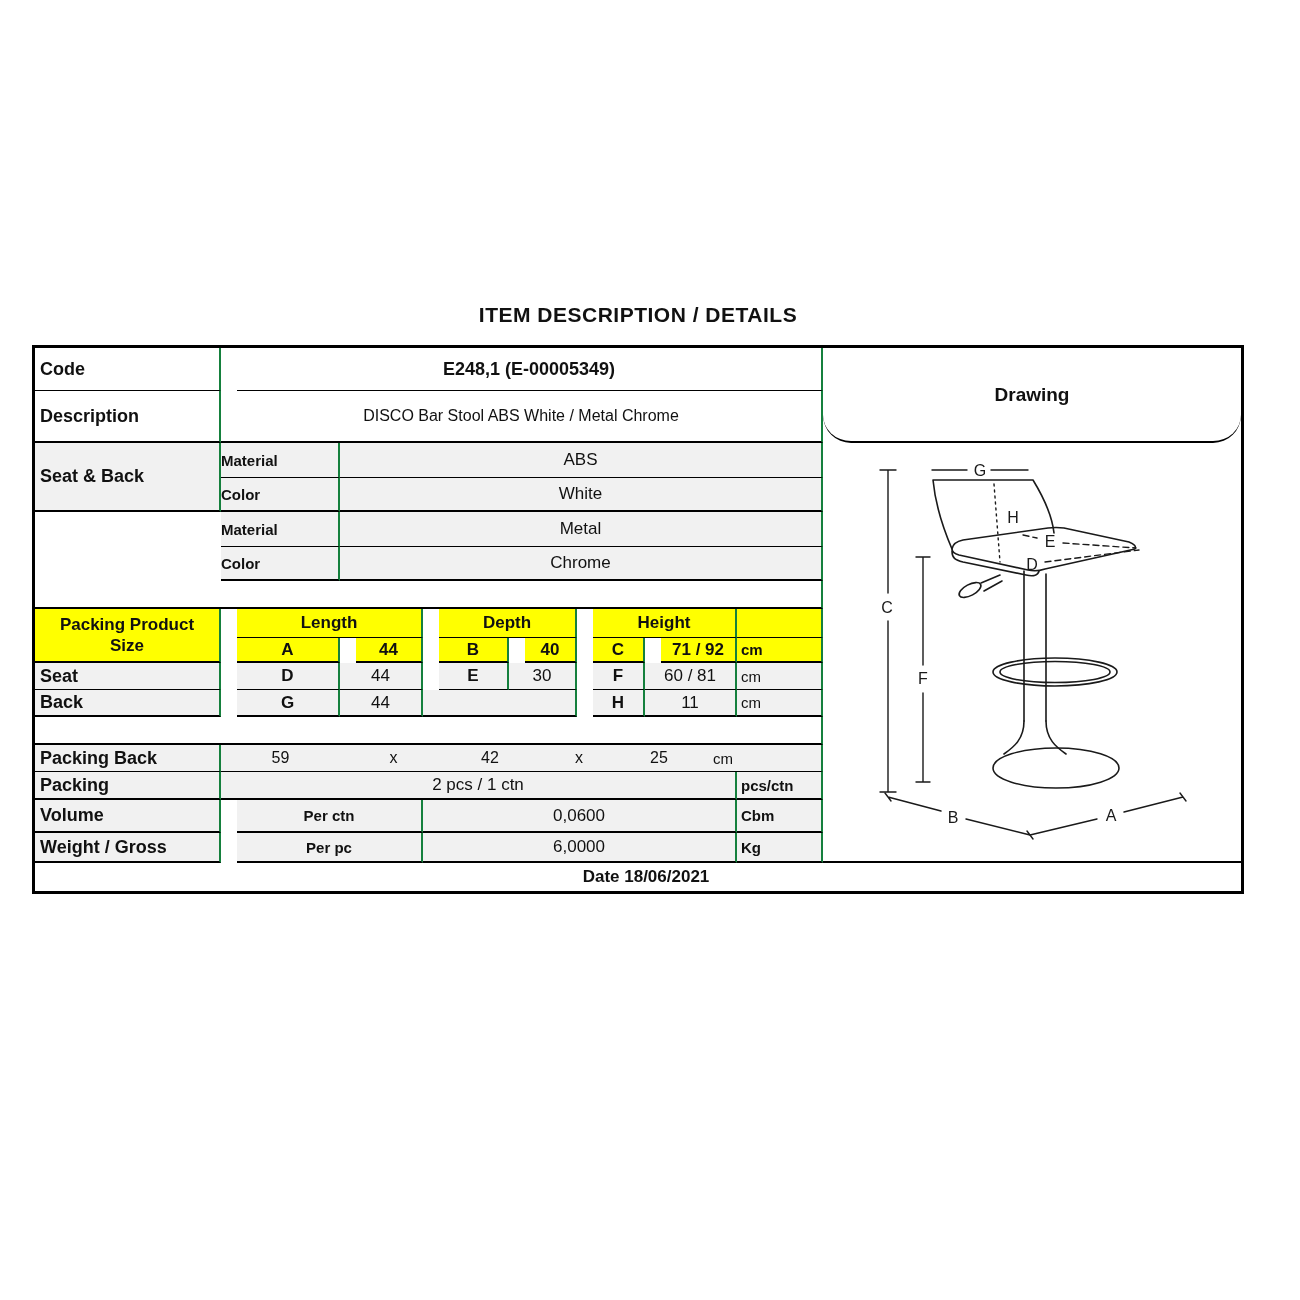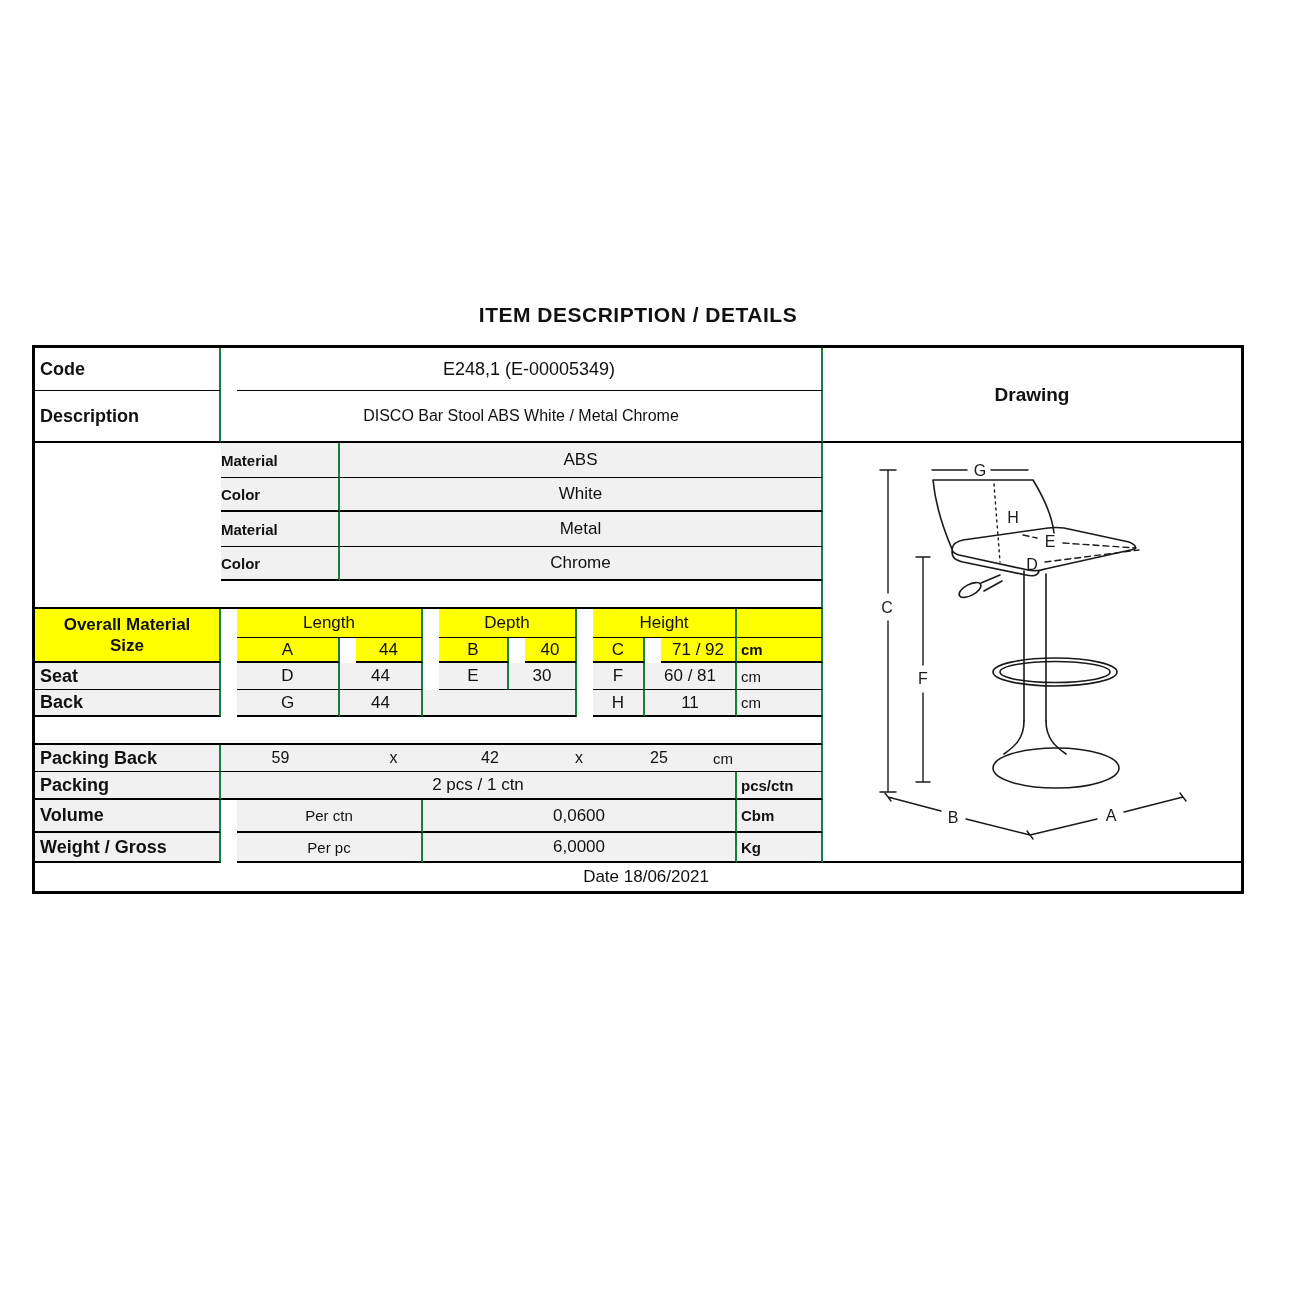--- a/index.html
+++ b/index.html
@@ -12,21 +12,21 @@
         grid-template-columns:186px 119px 83px 86px 68px 68px 92px 86px 418px;
         grid-template-rows:43px 52px 35px 34px 35px 34px 28px 29px 25px 27px 27px 28px 27px 28px 33px 30px 28px;
         border:3px solid #000;background:#fff;}
   .cell{box-sizing:border-box;display:flex;align-items:center;
         border-right:2px solid #15803d;border-bottom:1px solid #000;
         font-size:17px;overflow:hidden;white-space:nowrap;}
   .br2{border-right-width:2px;}
   .br0{border-right:none;}
   .bb2{border-bottom-width:2px;}
   .bb0{border-bottom:none;}
-  .bold{font-weight:normal;margin-left:16px;}
+  .bold{font-weight:bold;margin-left:16px;}
   .lbl{font-weight:bold;padding-left:5px;font-size:18px;}
   .ctr{justify-content:center;text-align:center;}
   .gray{background:#f1f1f1;}
   .yellow{background:#ffff00;}
   .attr{font-weight:bold;font-size:15px;}
   .unit{font-size:15px;padding-left:4px;}
   .unitb{font-size:15px;font-weight:bold;padding-left:4px;}
   .small{font-size:15px;}
   .corner{flex-direction:column;justify-content:center;line-height:1.25;font-weight:bold;}
   .packgrid{display:grid;width:100%;height:100%;
@@ -41,39 +41,40 @@
 <body>
 
 <div class="page">
 
   <div class="title">ITEM DESCRIPTION / DETAILS</div>
 
   <div class="spec">
 
     <div class="cell lbl br2" style="grid-column:1;grid-row:1;">Code</div>
     <div class="cell ctr bold br2" style="grid-column:2/span 7;grid-row:1;font-size:18px;">E248,1 (E-00005349)</div>
-    <div class="cell drawhead br0 bb2" style="grid-column:9;grid-row:1/span 2;">Drawing</div>
+    <div class="cell drawhead br0 bb2" style="grid-column:9;grid-row:1/span 2;border-radius:28px;">Drawing</div>
 
     <div class="cell lbl br2 bb2" style="grid-column:1;grid-row:2;">Description</div>
     <div class="cell ctr br2 bb2" style="grid-column:2/span 7;grid-row:2;font-size:16px;">DISCO Bar Stool ABS White / Metal Chrome</div>
 
+    <div class="cell lbl gray br2 bb2" style="grid-column:1;grid-row:3/span 2;">Seat &amp; Back</div>
     <div class="cell attr gray" style="grid-column:2;grid-row:3;">Material</div>
     <div class="cell ctr gray br2" style="grid-column:3/span 6;grid-row:3;">ABS</div>
     <div class="cell attr gray bb2" style="grid-column:2;grid-row:4;">Color</div>
     <div class="cell ctr gray br2 bb2" style="grid-column:3/span 6;grid-row:4;">White</div>
 
     <div class="cell attr gray" style="grid-column:2;grid-row:5;">Material</div>
     <div class="cell ctr gray br2" style="grid-column:3/span 6;grid-row:5;">Metal</div>
     <div class="cell attr gray bb2" style="grid-column:2;grid-row:6;">Color</div>
     <div class="cell ctr gray br2 bb2" style="grid-column:3/span 6;grid-row:6;">Chrome</div>
 
     <div class="cell br2 bb2" style="grid-column:1/span 8;grid-row:7;"></div>
 
     <div class="cell corner ctr yellow br2 bb2" style="grid-column:1;grid-row:8/span 2;">
-      <span>Overall Material</span>
+      <span>Packing Product</span>
       <span>Size</span>
     </div>
     <div class="cell ctr bold yellow" style="grid-column:2/span 2;grid-row:8;">Length</div>
     <div class="cell ctr bold yellow" style="grid-column:4/span 2;grid-row:8;">Depth</div>
     <div class="cell ctr bold yellow" style="grid-column:6/span 2;grid-row:8;">Height</div>
     <div class="cell yellow br2" style="grid-column:8;grid-row:8;"></div>
 
     <div class="cell ctr bold yellow bb2" style="grid-column:2;grid-row:9;">A</div>
     <div class="cell ctr bold yellow bb2" style="grid-column:3;grid-row:9;">44</div>
     <div class="cell ctr bold yellow bb2" style="grid-column:4;grid-row:9;">B</div>

